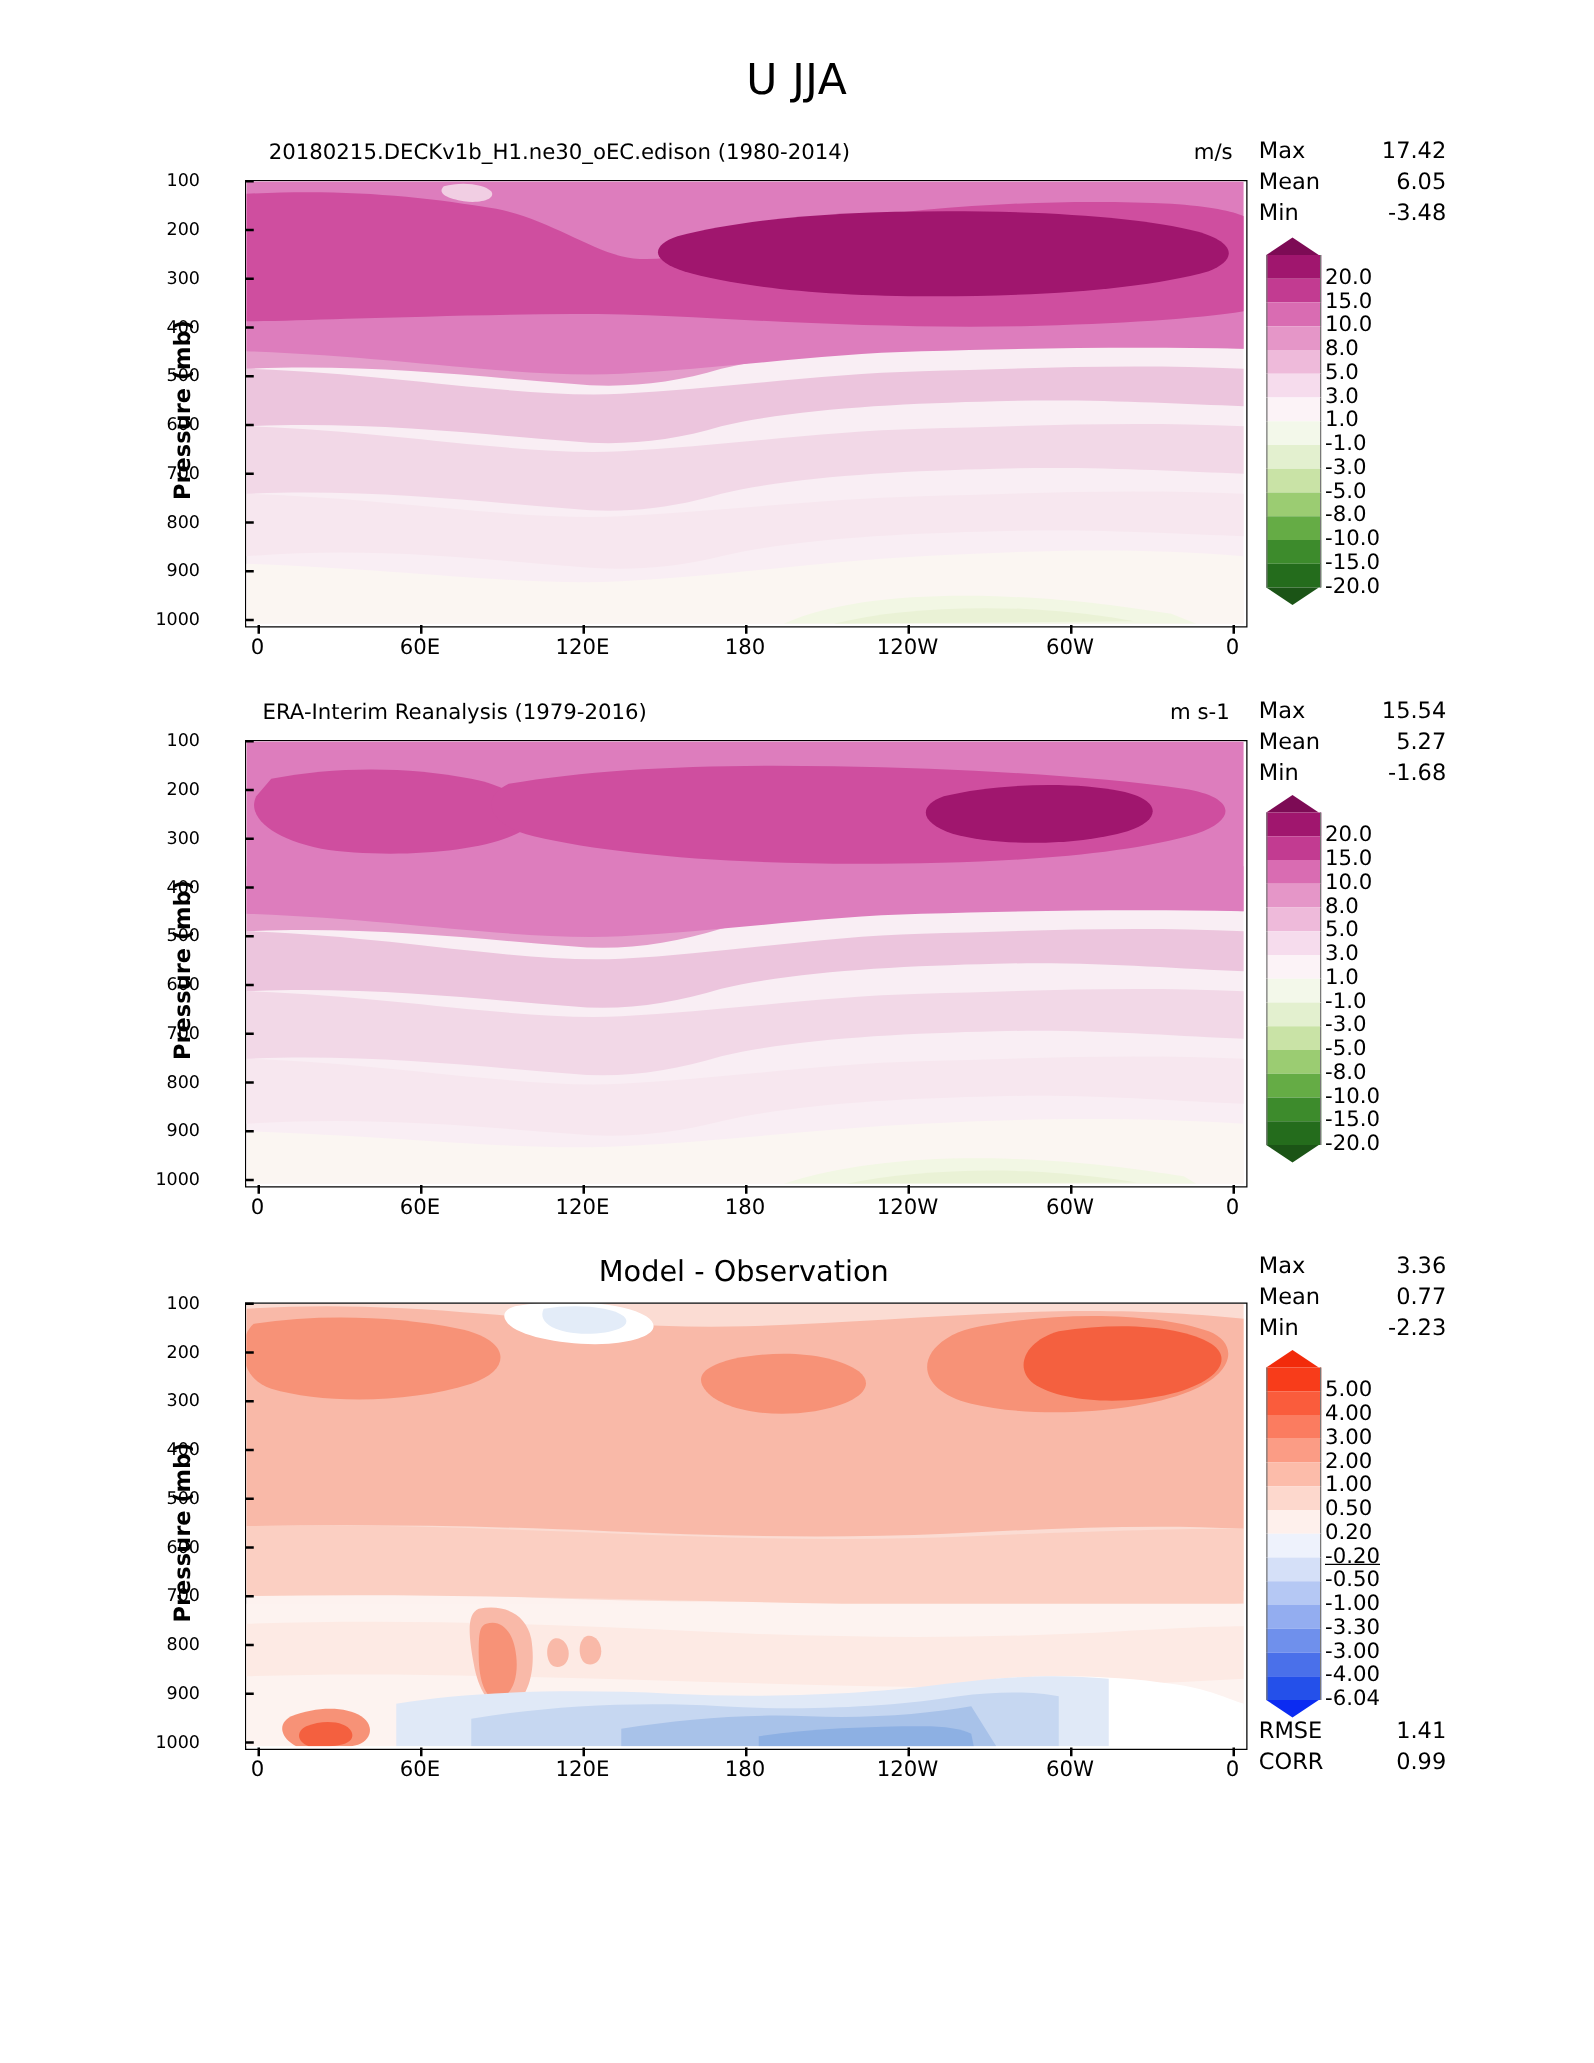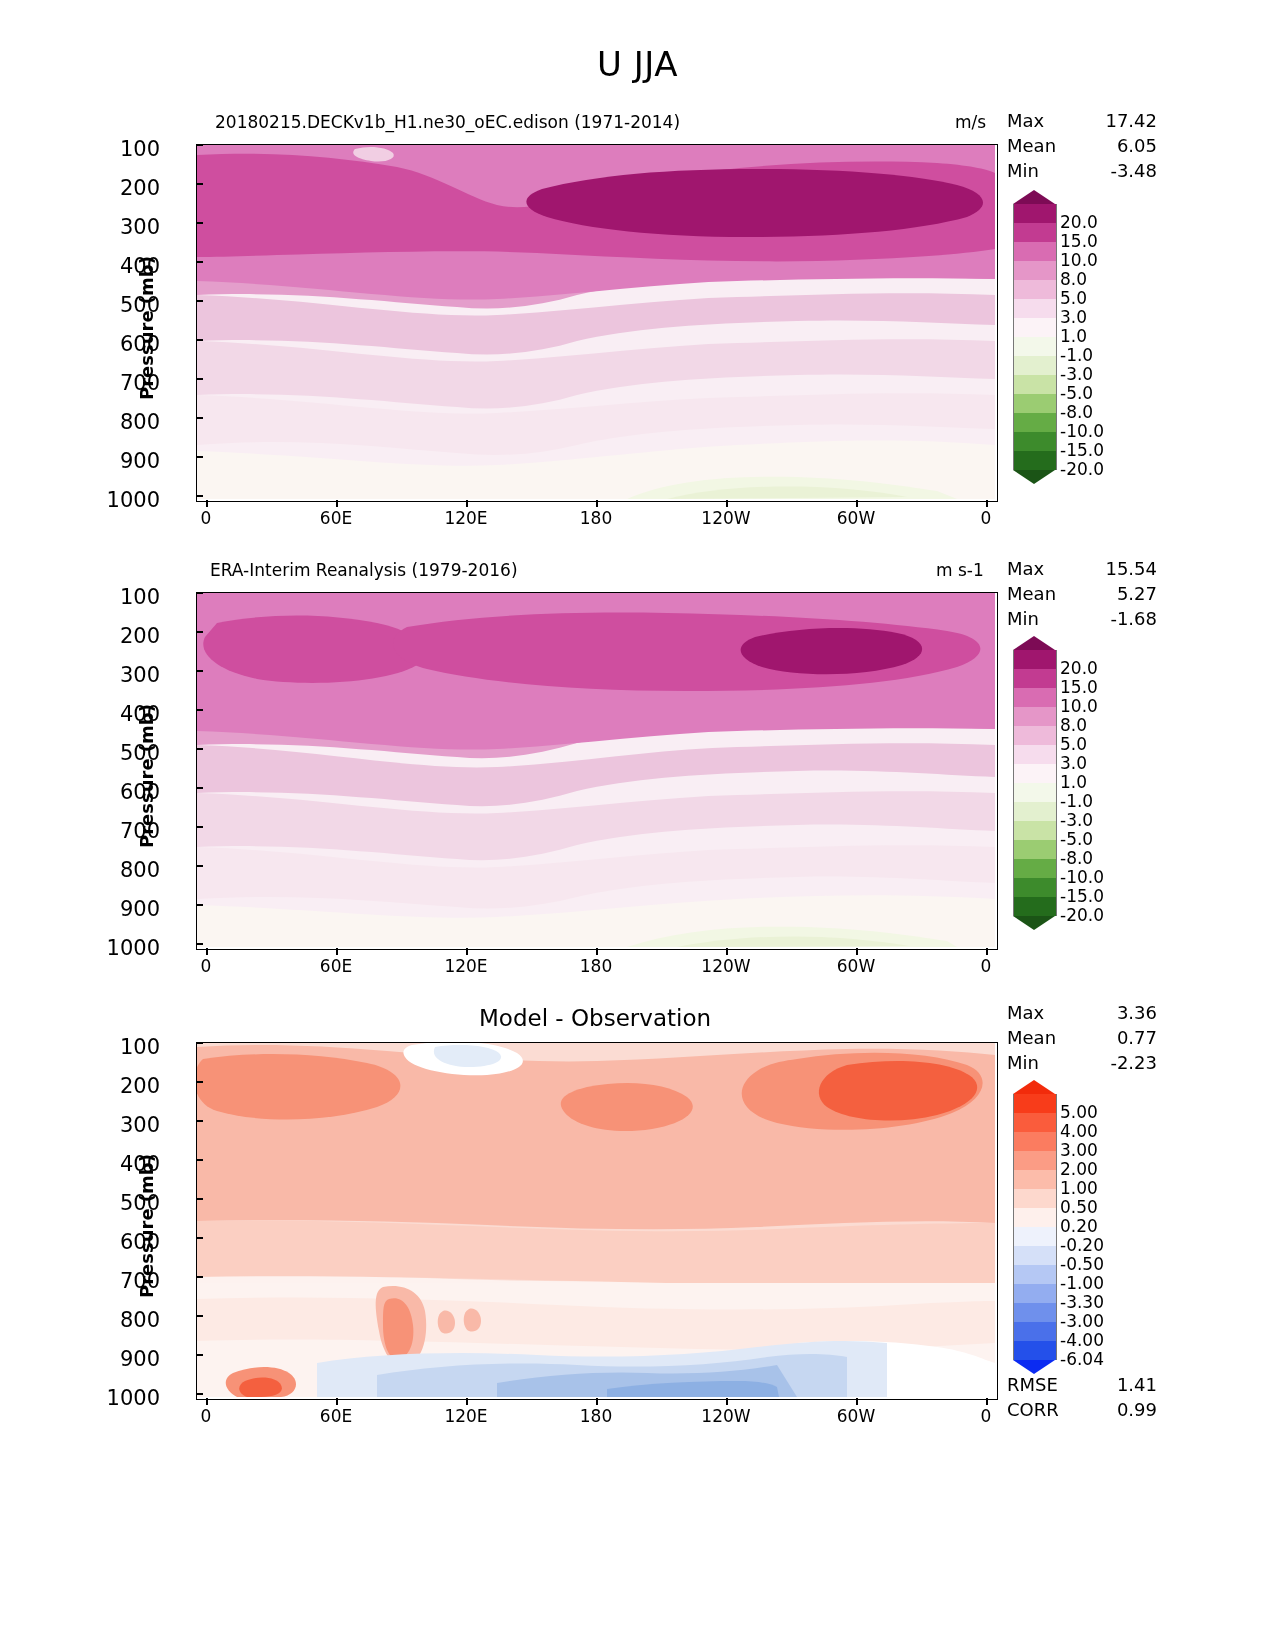--- a/index.html
+++ b/index.html
@@ -55,21 +55,21 @@
   .ylabel {
     position: absolute;
     font-size: 18px;
     transform: rotate(-90deg);
     transform-origin: left top;
     white-space: nowrap;
     font-weight: bold;
   }
   .ytick {
     position: absolute;
-    font-size: 21px;
+    font-size: 14px;
     text-align: right;
     white-space: nowrap;
   }
   .xtick {
     position: absolute;
     font-size: 17px;
     text-align: center;
     white-space: nowrap;
   }
   .tickmark-y {
@@ -135,21 +135,21 @@
     justify-content: space-between;
   }
 </style>
 </head>
 <body>
 
 <div class="page-title">U JJA</div>
 
 <div class="panel" style="top:0;">
 
-  <div class="panel-subtitle" style="left:215px; top:112px;">20180215.DECKv1b_H1.ne30_oEC.edison (1971-2014)</div>
+  <div class="panel-subtitle" style="left:215px; top:112px;">20180215.DECKv1b_H1.ne30_oEC.edison (1980-2014)</div>
   <div class="panel-units" style="left:955px; top:112px;">m/s</div>
 
   <div class="ylabel" style="left:136px; top:400px;">Pressure (mb)</div>
 
   <div class="ytick" style="left:100px; top:137px; width:60px;">100</div>
   <div class="ytick" style="left:100px; top:176px; width:60px;">200</div>
   <div class="ytick" style="left:100px; top:215px; width:60px;">300</div>
   <div class="ytick" style="left:100px; top:254px; width:60px;">400</div>
   <div class="ytick" style="left:100px; top:293px; width:60px;">500</div>
   <div class="ytick" style="left:100px; top:332px; width:60px;">600</div>
@@ -501,21 +501,21 @@
     <div class="cap-bot" style="border-top:14px solid #0b2bf2;"></div>
   </div>
   <div class="cbar-labels" style="left:1060px; top:1080px; height:300px; width:90px;">
     <div style="top:22px;">5.00</div>
     <div style="top:41px;">4.00</div>
     <div style="top:60px;">3.00</div>
     <div style="top:79px;">2.00</div>
     <div style="top:98px;">1.00</div>
     <div style="top:117px;">0.50</div>
     <div style="top:136px;">0.20</div>
-    <div style="top:155px;">-0.20</div>
+    <div style="top:155px;text-decoration:underline;">-0.20</div>
     <div style="top:174px;">-0.50</div>
     <div style="top:193px;">-1.00</div>
     <div style="top:212px;">-3.30</div>
     <div style="top:231px;">-3.00</div>
     <div style="top:250px;">-4.00</div>
     <div style="top:269px;">-6.04</div>
   </div>
 
   <div class="footer-stats" style="left:1007px; top:1372px;">
     <div class="row">

